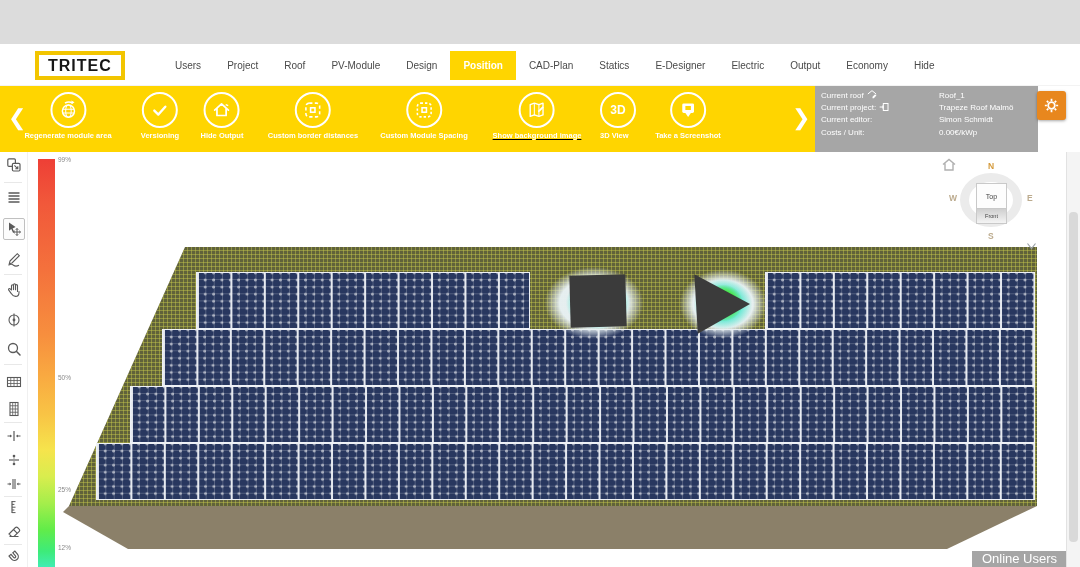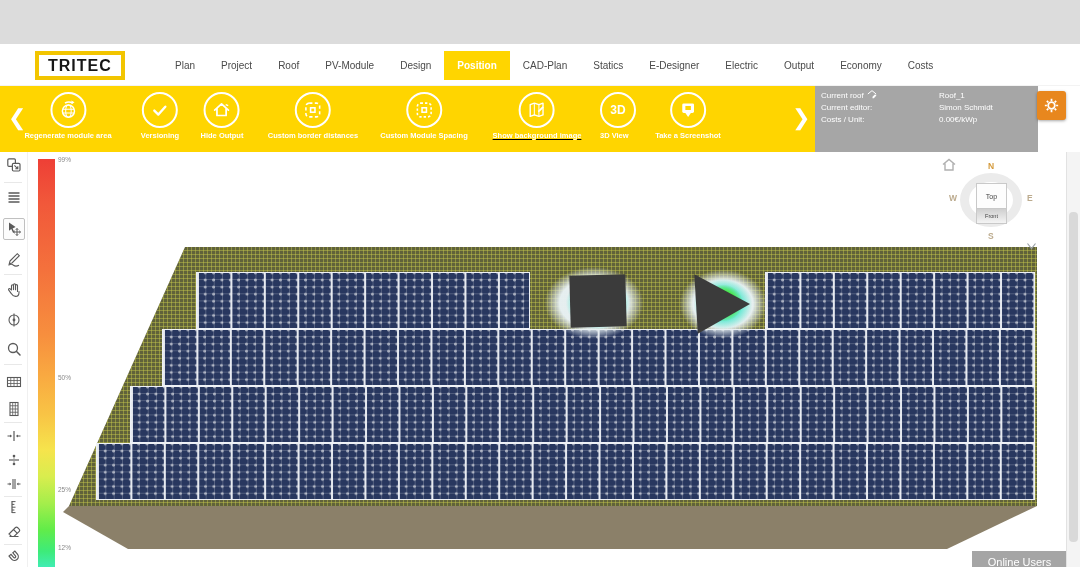--- a/index.html
+++ b/index.html
@@ -95,21 +95,21 @@
   .view-top{ position:absolute; left:36px; top:27px; width:31px; height:26px; background:#fdfdfd;
     border:1px solid #c9c9c9; font-size:7px; color:#444; display:flex; align-items:center; justify-content:center; cursor:pointer; }
   .view-front{ position:absolute; left:36px; top:53px; width:31px; height:15px;
     background:linear-gradient(180deg,#cfcfcf,#f4f4f4); border:1px solid #c9c9c9; border-top:none;
     font-size:5.5px; color:#444; display:flex; align-items:center; justify-content:center; cursor:pointer; }
   .home-ico{ position:absolute; left:2px; top:2px; width:14px; height:13px; color:#b0b0b0; cursor:pointer; }
 
   
   .online{ position:absolute; left:972px; top:507px; width:95px; height:51px; background:rgba(158,158,158,.93);
     z-index:6; color:#fff; }
-  .online-title{ text-align:center; font-size:11px; padding-top:5px; }
+  .online-title{ text-align:center; font-size:13px; }
   .online hr{ border:none; border-top:1px solid #c9c9c9; margin:4px 6px; }
   .online-user{ display:flex; align-items:center; gap:5px; padding-left:8px; }
   .online-user svg{ width:11px; height:11px; }
   .online-user span{ font-size:7.5px; }
 
   
   .vscroll{ position:absolute; right:0; top:108px; width:14px; height:459px; background:#f4f4f4;
     border-left:1px solid #e2e2e2; z-index:6; }
   .vthumb{ position:absolute; left:2px; top:60px; width:9px; height:330px; background:#d9d9d9; border-radius:4px; cursor:pointer; }
   .statusbar{ position:absolute; left:28px; top:556px; width:1038px; height:11px; background:#f6f6f6;
@@ -120,33 +120,33 @@
   .collapse-chev{ position:absolute; left:1026px; top:198px; width:11px; height:9px; color:#9aa0a6; z-index:5; cursor:pointer; }
 </style>
 </head>
 <body>
 
 <div class="app">
 
   <header class="navbar">
     <div class="logo">TRITEC</div>
     <nav class="menu" id="nav-menu">
-        <div class="menu-item">Plan</div>
+        <div class="menu-item">Users</div>
         <div class="menu-item">Project</div>
         <div class="menu-item">Roof</div>
         <div class="menu-item">PV-Module</div>
         <div class="menu-item">Design</div>
         <div class="menu-item active">Position</div>
         <div class="menu-item">CAD-Plan</div>
         <div class="menu-item">Statics</div>
         <div class="menu-item">E-Designer</div>
         <div class="menu-item">Electric</div>
         <div class="menu-item">Output</div>
         <div class="menu-item">Economy</div>
-        <div class="menu-item">Costs</div>
+        <div class="menu-item">Hide</div>
       </nav>
   </header>
 
   <div class="toolbar">
     <div class="tb-chev" style="left:8px;">❮</div>
     <div id="toolbar-tools">
         <div class="tb-tool" style="left: 68px;">
           <div class="tb-circle">
             <svg viewBox="0 0 24 24">
               <circle cx="12" cy="13.2" r="6.6" fill="none" stroke="currentColor" stroke-width="1.6"></circle>
@@ -226,20 +226,30 @@
   <div class="info-panel" id="info-panel">
       <div class="info-row">
         <div class="info-label">
           <span>Current roof</span>
           <span><svg viewBox="0 0 12 12">
               <path d="M1 6l5-4 5 4" fill="none" stroke="#fff" stroke-width="1.2"></path>
               <path d="M6.6 9.4l3.1-3.1 1.6 1.6-3.1 3.1H6.6z" fill="#fff"></path>
             </svg></span>
         </div>
         <div class="info-value">Roof_1</div>
+      </div>
+      <div class="info-row">
+        <div class="info-label">
+          <span>Current project:</span>
+          <span><svg viewBox="0 0 12 12">
+              <rect x="5.2" y="1.8" width="5.6" height="8.4" fill="none" stroke="#fff" stroke-width="1.2"></rect>
+              <path d="M.8 6h4.6M3.6 4.4 5.4 6 3.6 7.6" fill="none" stroke="#fff" stroke-width="1.2"></path>
+            </svg></span>
+        </div>
+        <div class="info-value">Trapeze Roof Malmö</div>
       </div>
       <div class="info-row">
         <div class="info-label">
           <span>Current editor:</span>
         </div>
         <div class="info-value">Simon Schmidt</div>
       </div>
       <div class="info-row">
         <div class="info-label">
           <span>Costs / Unit:</span>

